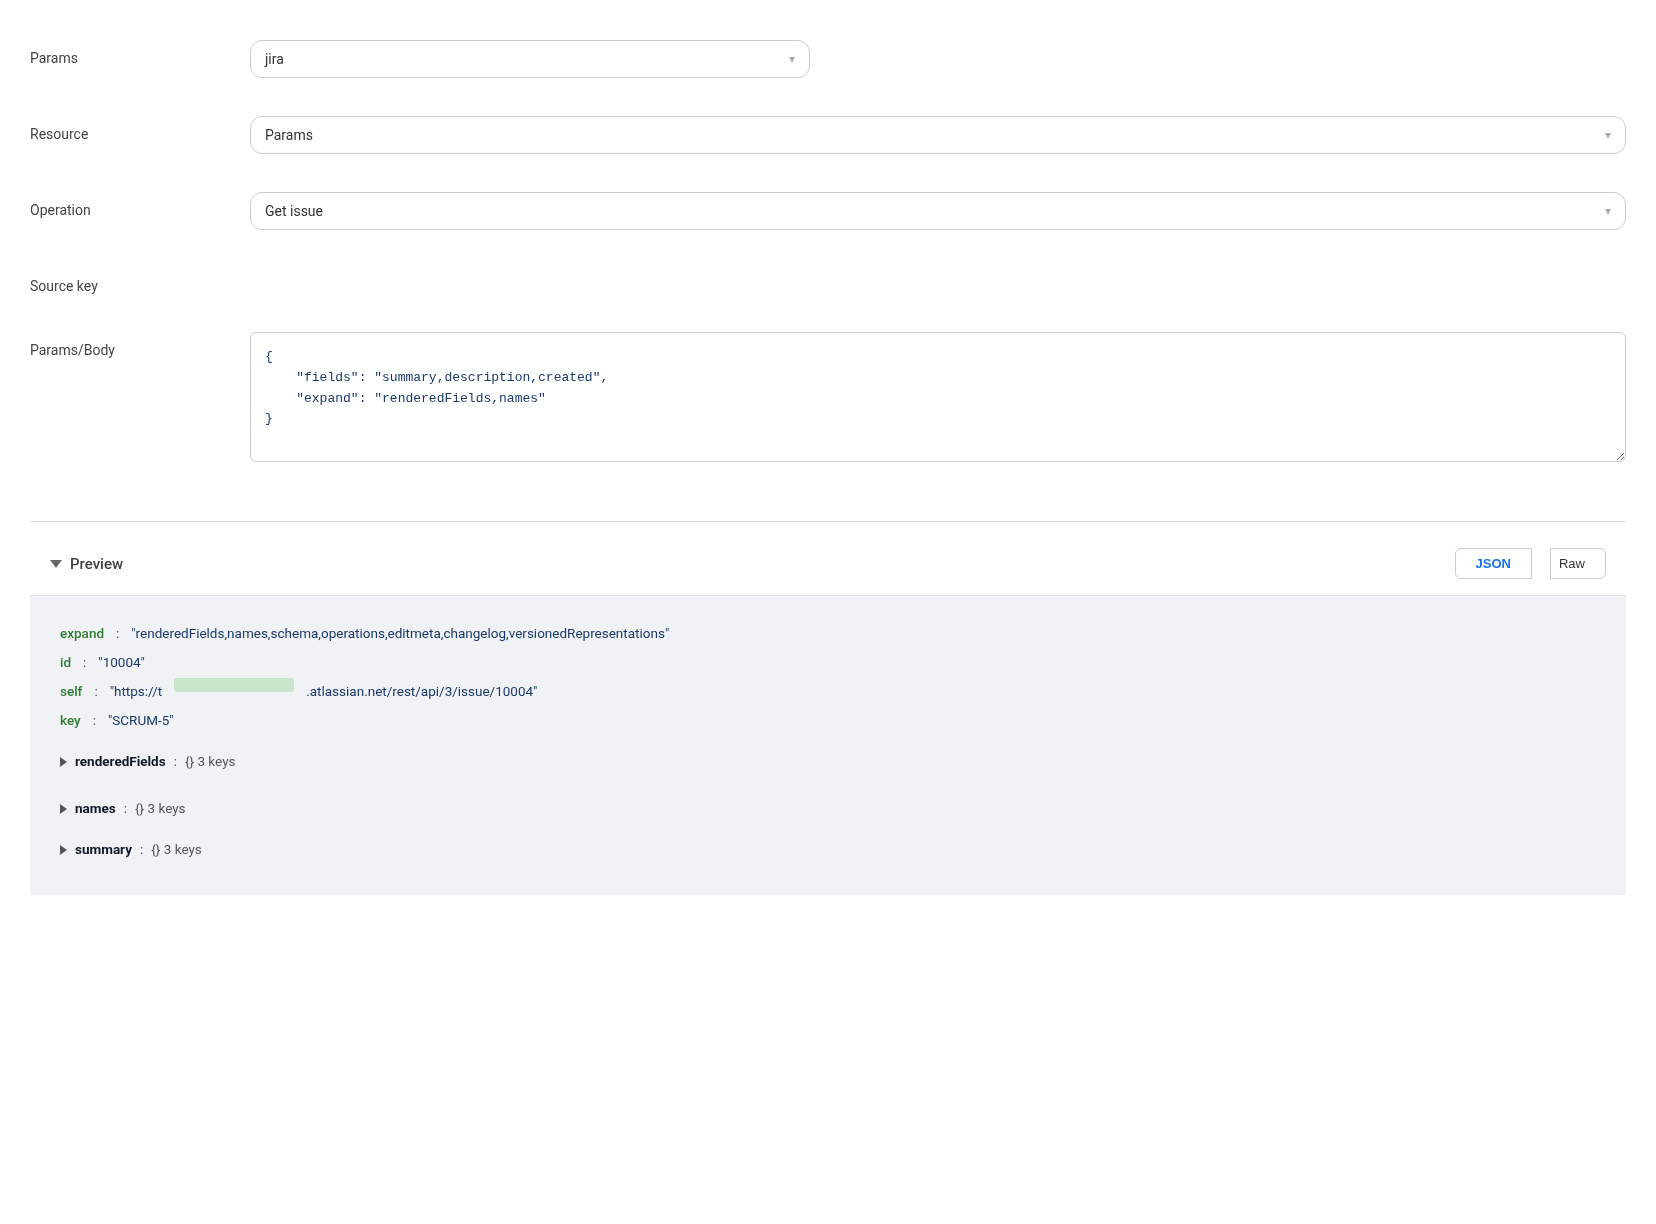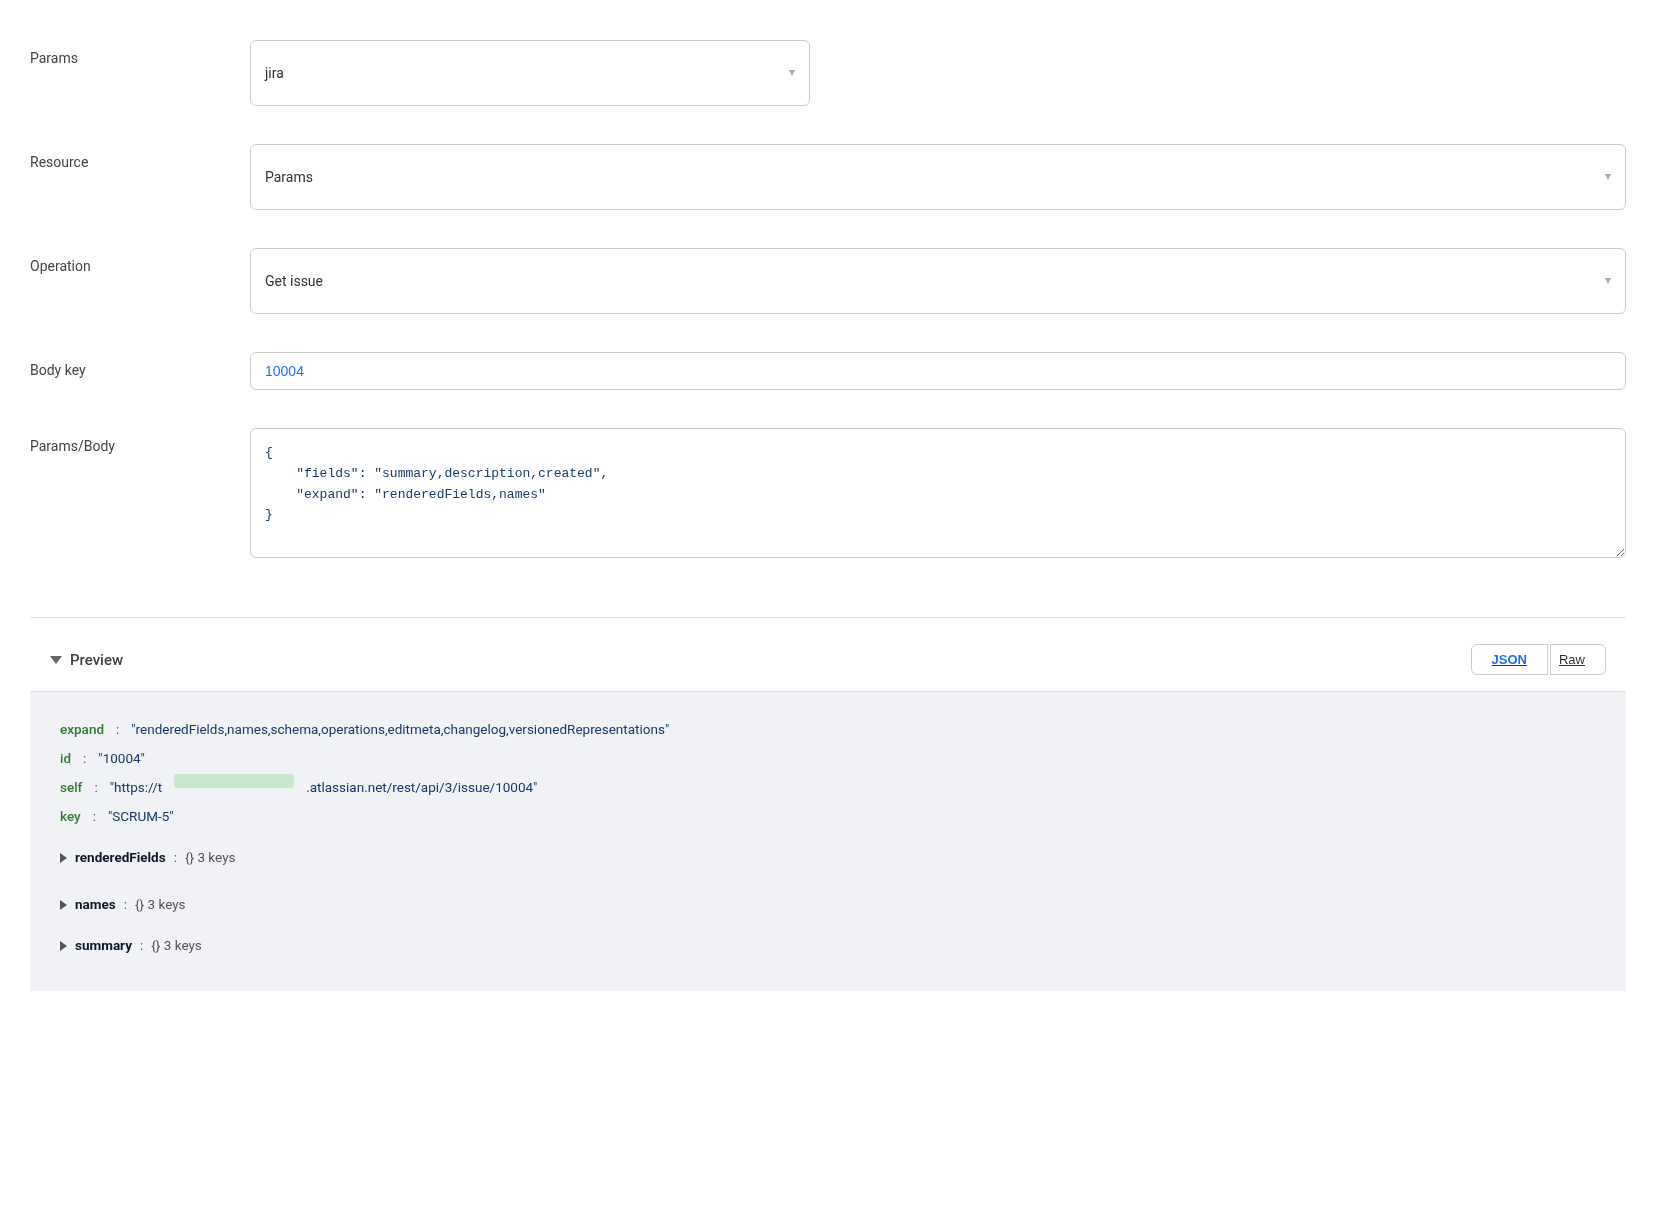--- a/index.html
+++ b/index.html
@@ -36,24 +36,25 @@
       padding-top: 10px;
       font-weight: 400;
     }
 
     .form-control {
       flex: 1;
     }
 
     .select-box {
       display: flex;
+      align-items: center;
       justify-content: space-between;
       border: 1px solid #ccc;
-      border-radius: 6px;
-      padding: 24px 14px;
+      border-radius: 12px;
+      padding: 10px 14px;
       background: #fff;
       cursor: pointer;
       font-size: 14px;
       color: #333;
     }
 
     .select-box .chevron {
       color: #aaa;
       font-size: 12px;
     }
@@ -114,22 +115,21 @@
     }
 
     .preview-label {
       font-size: 15px;
       font-weight: 500;
       color: #404040;
     }
 
     .format-buttons {
       display: flex;
-      gap: 2px;
-      text-decoration: underline;
+      gap: 18px;
     }
 
     .format-btn {
       padding: 7px 20px;
       border: 1px solid #ccc;
       background: #fff;
       font-size: 13px;
       cursor: pointer;
       color: #333;
     }
@@ -264,24 +264,21 @@
       <div class="form-label">Operation</div>
       <div class="form-control">
         <div class="select-box">
           <span>Get issue</span>
           <span class="chevron">▾</span>
         </div>
       </div>
     </div>
 
     <div class="form-row">
-      <div class="form-label">Body key</div>
-      <div class="form-control">
-        <input type="text" class="text-input" value="10004" style="">
-      </div>
+      <div class="form-label">Source key</div>
     </div>
 
     <div class="form-row">
       <div class="form-label">Params/Body</div>
       <div class="form-control">
         <textarea class="textarea-input" style="">{
     "fields": "summary,description,created",
     "expand": "renderedFields,names"
 }</textarea>
       </div>

